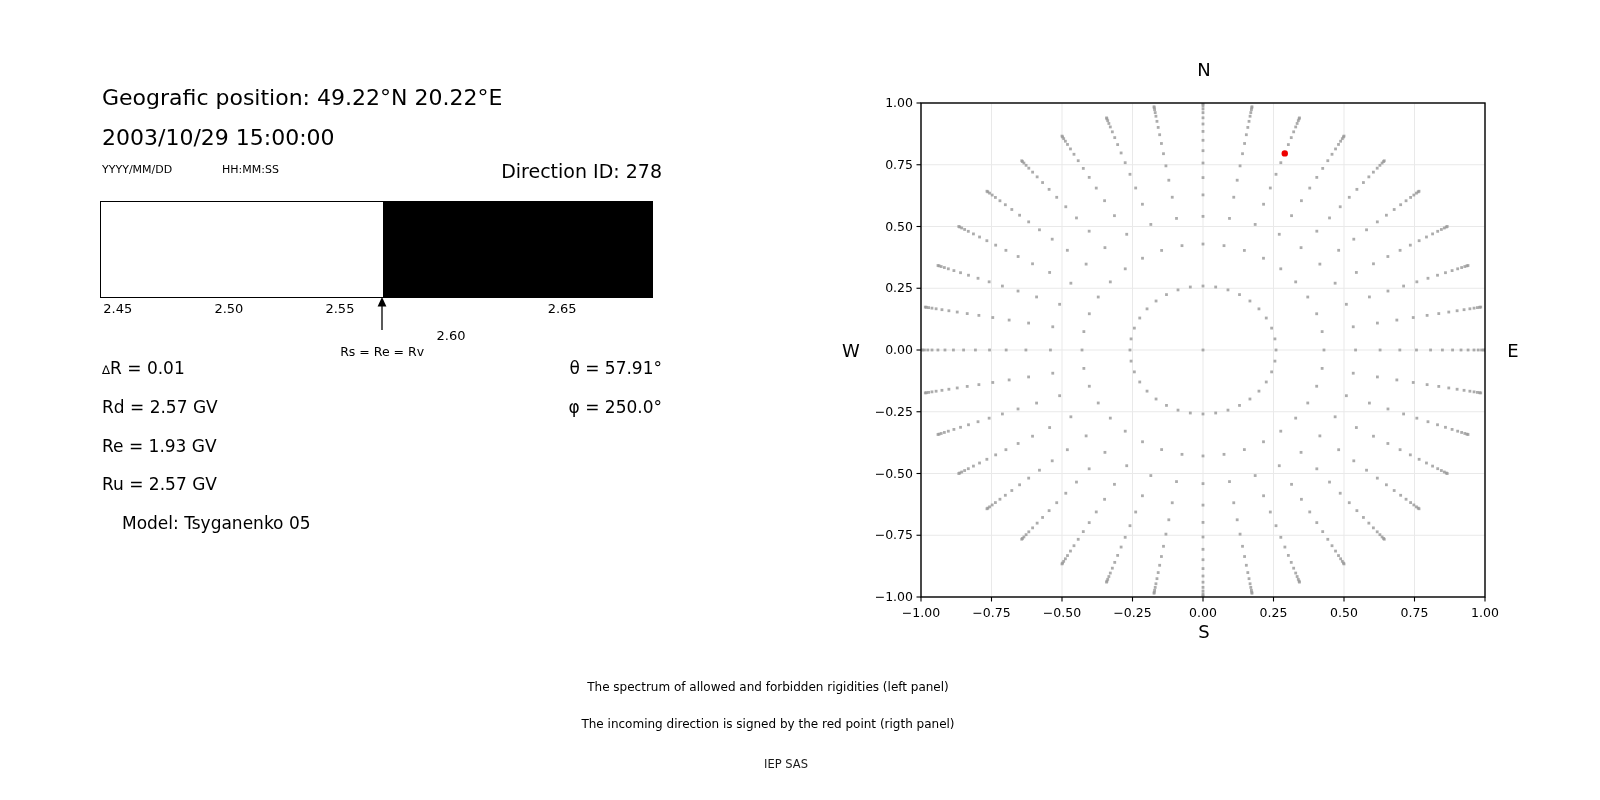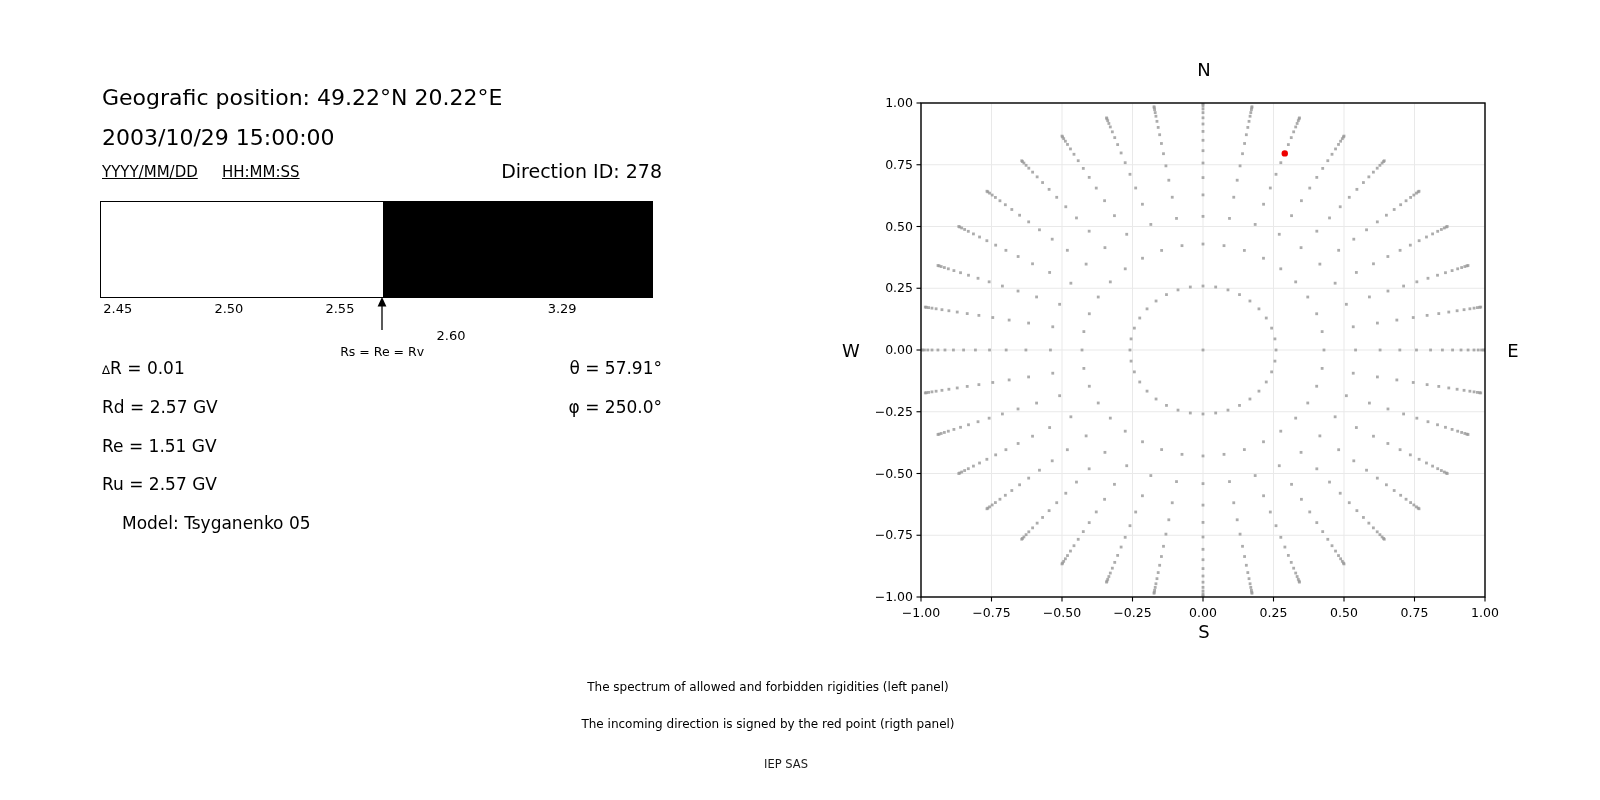--- a/index.html
+++ b/index.html
@@ -1,20 +1,20 @@
 <!DOCTYPE html>
 <html><head>
 <meta charset="utf-8">
 <style>
   html,body{margin:0;padding:0;background:#fff;}
   #page{position:relative;width:1600px;height:800px;background:#ffffff;overflow:hidden;
         font-family:"DejaVu Sans","Liberation Sans",sans-serif;color:#000;}
   .abs{position:absolute;}
   .t16{font-size:22px;}
-  .t11{font-size:15px;text-decoration:underline;}
+  .t11{font-size:11px;}
   .t17{font-size:17px;}
   .t18{font-size:19px;}
   .r-align{text-align:right;}
   .center{text-align:center;}
   
   #spectrum-bar{left:100px;top:201px;width:551px;height:95px;border:1.6px solid #000;background:#fff;}
   #forbidden-region{position:absolute;top:-1px;bottom:-1px;right:-1px;background:#000;}
   #bar-ticks span{position:absolute;width:60px;text-align:center;font-size:13px;}
   #arrow-label{font-size:12.5px;}
   
@@ -43,38 +43,38 @@
   <div class="abs t18 r-align" style="left:412px;top:160px;width:250px;">Direction ID: 278</div>
 
   <div id="spectrum-bar" class="abs">
     <div id="forbidden-region" style="left: 51.2097%; background: rgb(0, 0, 0);"></div>
   </div>
   <div id="bar-ticks" class="abs" style="left:100px;top:301px;width:551px;height:20px;">
       <span style="left: -12.2258px;">2.45</span>
       <span style="left: 98.8629px;">2.50</span>
       <span style="left: 209.952px;">2.55</span>
       <span style="left: 321.04px; margin-top: 27px;">2.60</span>
-      <span style="left: 432.129px;">3.29</span>
+      <span style="left: 432.129px;">2.65</span>
     </div>
 
   <svg id="boundary-arrow" class="abs" width="14" height="34" style="left: 375.165px; top: 297px;">
     <line x1="7" y1="8" x2="7" y2="33" stroke="#000" stroke-width="1.3"></line>
     <polygon points="7,0 2.6,9.5 11.4,9.5" fill="#000"></polygon>
   </svg>
   <div class="abs center" id="arrow-label" style="left: 312.165px; top: 344px; width: 140px;">Rs = Re = Rv</div>
 
   <div class="abs t17" style="left:102px;top:358px;">
     <span class="delta-sym">∆</span><span>R = 0.01</span>
   </div>
   <div class="abs t17 r-align" style="left:462px;top:358px;width:200px;">θ = 57.91°</div>
 
   <div class="abs t17" style="left:102px;top:397px;">Rd = 2.57 GV</div>
   <div class="abs t17 r-align" style="left:462px;top:397px;width:200px;">φ = 250.0°</div>
 
-  <div class="abs t17" style="left:102px;top:436px;">Re = 1.51 GV</div>
+  <div class="abs t17" style="left:102px;top:436px;">Re = 1.93 GV</div>
 
   <div class="abs t17" style="left:102px;top:474px;">Ru = 2.57 GV</div>
 
   <div class="abs t17" style="left:102px;top:513px;margin-left:20px;">Model: Tsyganenko 05</div>
 
   <svg id="plot-svg" class="abs" width="584" height="514">
       <defs>
         <clipPath id="plotclip">
           <rect x="10" y="10" width="564" height="494"></rect>
         </clipPath>

